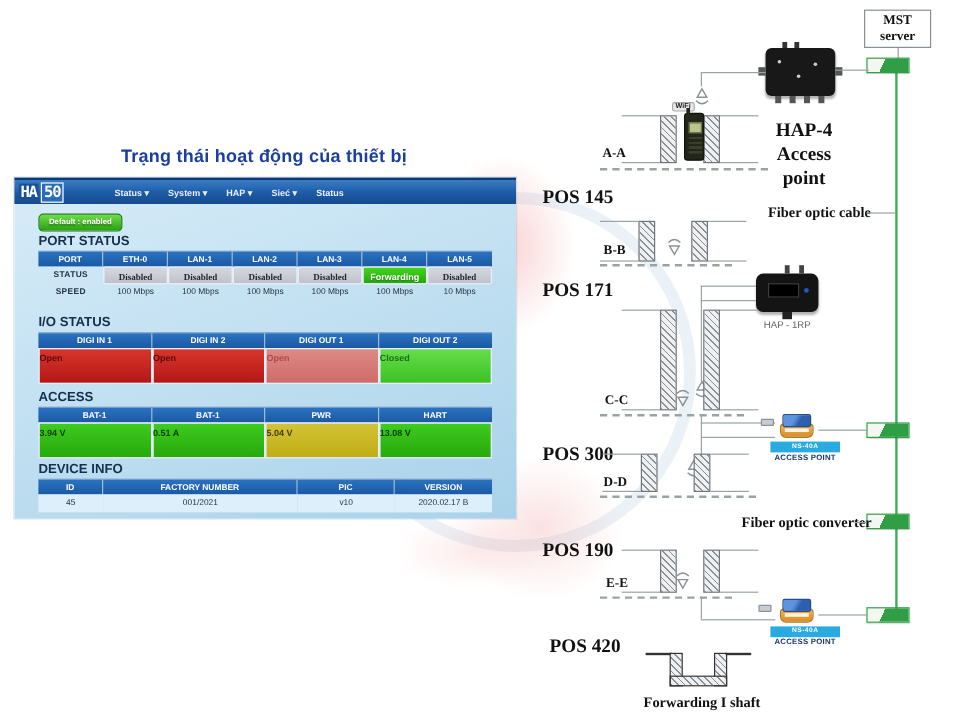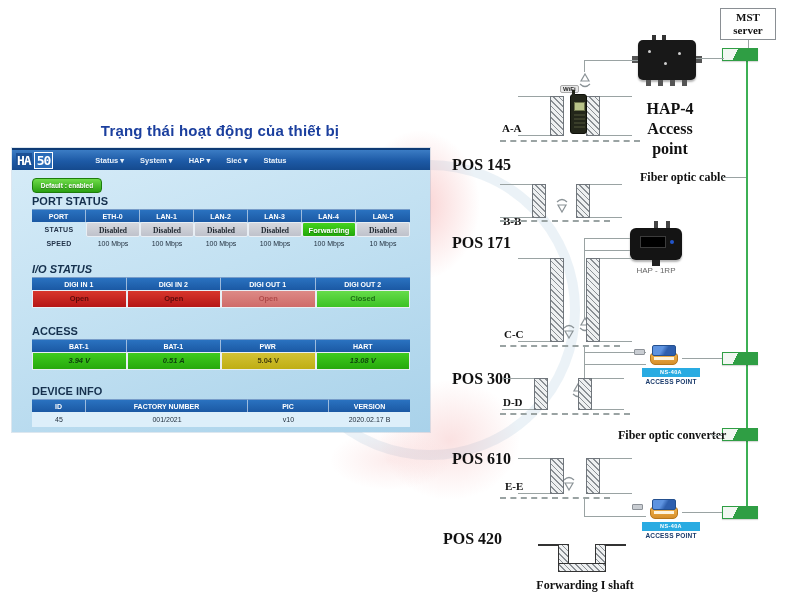--- a/index.html
+++ b/index.html
@@ -53,26 +53,26 @@
   .hcell:last-child { border-right:none; }
   .c7 { width:54px; } .c4 { width:94.5px; }
   .cid { width:54px; } .cfac { width:162px; } .cpic { width:81px; } .cver { width:81px; }
   .lblcell { width:54px; font-size:7px; color:#23344a; text-align:center; height:15px;
              line-height:15px; font-weight:bold; letter-spacing:.3px; }
   .scell { height:15px; line-height:15px; text-align:center; font-size:7.5px; font-weight:bold;
            border:1px solid #e8eef4; border-radius:2px; }
   .cell-gray { background:linear-gradient(#d6d8de,#bfc2cb); color:#222a33;font-family:Liberation Serif, serif; }
   .cell-green { background:linear-gradient(#45d41c,#22a80b); color:#fff; text-shadow:0 1px 1px rgba(0,0,0,.3); }
   .speedcell { height:13px; line-height:13px; text-align:center; font-size:7px; color:#22303f; }
-  .vcell { height:18px; line-height:15px; text-align:center; font-size:7.5px; font-weight:bold;
+  .vcell { height:30px; line-height:15px; text-align:left; font-size:7.5px; font-weight:bold;
            border:1px solid #e8eef4; }
   .v-red { background:linear-gradient(#d8362c,#b51616); color:#5c0a0a; }
   .v-red-faded { background:linear-gradient(#dd8a86,#cf6b69); color:#b04a4a; }
   .v-green { background:linear-gradient(#66dc4a,#3cc224); color:#1c6e14; }
-  .v-green2 { background:linear-gradient(#3ecb1e,#27a90c); color:#0d3d0d;font-style:italic; }
+  .v-green2 { background:linear-gradient(#3ecb1e,#27a90c); color:#0d3d0d; }
   .v-yellow { background:linear-gradient(#d3c235,#bfae14); color:#47400a; }
   .dcell { height:15px; line-height:15px; text-align:center; font-size:7px; color:#22303f;
            background:#ddeffa; }
   .d-label { position:absolute; font-family:"Liberation Serif", serif; font-weight:bold; color:#111; }
   .pos { font-size:16px; }
   .seclab { font-size:11px; }
   .gline { position:absolute; background:#9aa3a3; }
   .dash { position:absolute; border-top:2px dashed #9aa3a3; height:0; }
   .greenline { position:absolute; left:746px; top:58px; width:2px; height:454px; background:#3cb054; }
   .pillar { position:absolute; width:14px; background:
@@ -207,21 +207,21 @@
       <div class="lblcell" style="height:13px;line-height:13px;">SPEED</div>
       <div class="speedcell c7">100 Mbps</div>
       <div class="speedcell c7">100 Mbps</div>
       <div class="speedcell c7">100 Mbps</div>
       <div class="speedcell c7">100 Mbps</div>
       <div class="speedcell c7">100 Mbps</div>
       <div class="speedcell c7">10 Mbps</div>
     </div>
   </div>
 
-  <div class="sec-title" style="top:115px;font-style:italic;">I/O STATUS</div>
+  <div class="sec-title" style="top:115px;">I/O STATUS</div>
   <div class="tbl" style="top:129px;">
     <div class="trow">
       <div class="hcell c4">DIGI IN 1</div>
       <div class="hcell c4">DIGI IN 2</div>
       <div class="hcell c4">DIGI OUT 1</div>
       <div class="hcell c4">DIGI OUT 2</div>
     </div>
     <div class="trow">
       <div class="vcell v-red c4">Open</div>
       <div class="vcell v-red c4">Open</div>
@@ -314,21 +314,21 @@
 
 <div class="d-label cable-label">Fiber optic cable</div>
 <div class="gline" style="left:722px;top:177px;width:24px;height:1px;"></div>
 
 <div class="pillar l" style="left:532px;top:184px;height:34px;"></div>
 <div class="pillar r" style="left:576px;top:184px;height:34px;"></div>
 <svg class="ant" style="left:555px;top:198px;" viewBox="0 0 14 18">
   <path d="M2,4 Q7,-1 12,4" fill="none" stroke="#8a9296" stroke-width="1.2"></path>
   <polygon points="7,14 11,7 3,7" fill="none" stroke="#8a9296" stroke-width="1.2"></polygon>
 </svg>
-<div class="d-label seclab" style="left:503px;top:203px;margin-top:12px;">B-B</div>
+<div class="d-label seclab" style="left:503px;top:203px;">B-B</div>
 <div class="dash" style="left:500px;top:220px;width:110px;"></div>
 
 <div class="d-label pos" style="left:452px;top:234px;">POS 171</div>
 
 <div class="hap1rp">
   <i class="a1"></i>
     <i class="a2"></i>
     <i class="scr"></i>
     <i class="led"></i>
     <i class="bot"></i>
@@ -372,21 +372,21 @@
 <div class="d-label pos" style="left:452px;top:370px;">POS 300</div>
 
 <div class="pillar l" style="left:534px;top:378px;height:32px;"></div>
 <div class="pillar r" style="left:578px;top:378px;height:32px;"></div>
 <div class="d-label seclab" style="left:503px;top:396px;">D-D</div>
 <div class="dash" style="left:500px;top:413px;width:130px;"></div>
 
 <div class="d-label convlab">Fiber optic converter</div>
 <div class="gline" style="left:712px;top:435px;width:10px;height:1px;"></div>
 
-<div class="d-label pos" style="left:452px;top:450px;">POS 610</div>
+<div class="d-label pos" style="left:452px;top:450px;">POS 190</div>
 
 <div class="pillar l" style="left:550px;top:458px;height:36px;"></div>
 <div class="pillar r" style="left:586px;top:458px;height:36px;"></div>
 <svg class="ant" style="left:562px;top:476px;" viewBox="0 0 14 18">
   <path d="M2,4 Q7,-1 12,4" fill="none" stroke="#8a9296" stroke-width="1.2"></path>
   <polygon points="7,14 11,7 3,7" fill="none" stroke="#8a9296" stroke-width="1.2"></polygon>
 </svg>
 <div class="d-label seclab" style="left:505px;top:480px;">E-E</div>
 <div class="dash" style="left:500px;top:497px;width:110px;"></div>
 
@@ -395,20 +395,20 @@
 <div class="ap-key" style="left:632px;top:504px;"></div>
 <div class="ap-icon" style="left:648px;top:498px;">
   <span class="base"></span>
     <span class="scr"></span>
     <span class="band"></span>
 </div>
 <div class="ap-banner" style="left:642px;top:522px;">NS-40A</div>
 <div class="ap-caption" style="left:638px;top:532px;">ACCESS POINT</div>
 <div class="gline" style="left:682px;top:512px;width:40px;height:1px;"></div>
 
-<div class="d-label pos" style="left:443px;top:530px;">POS 420</div>
+<div class="d-label pos" style="left:458px;top:530px;">POS 420</div>
 
 <div class="flange" style="left:538px;top:544px;width:22px;"></div>
 <div class="flange" style="left:604px;top:544px;width:22px;"></div>
 <div class="uch" style="left:558px;top:544px;width:11px;height:28px;"></div>
 <div class="uch" style="left:595px;top:544px;width:11px;height:28px;"></div>
 <div class="uch" style="left:558px;top:563px;width:48px;height:9px;"></div>
 <div class="d-label shaft-label">Forwarding I shaft</div>
 
 </body></html>

